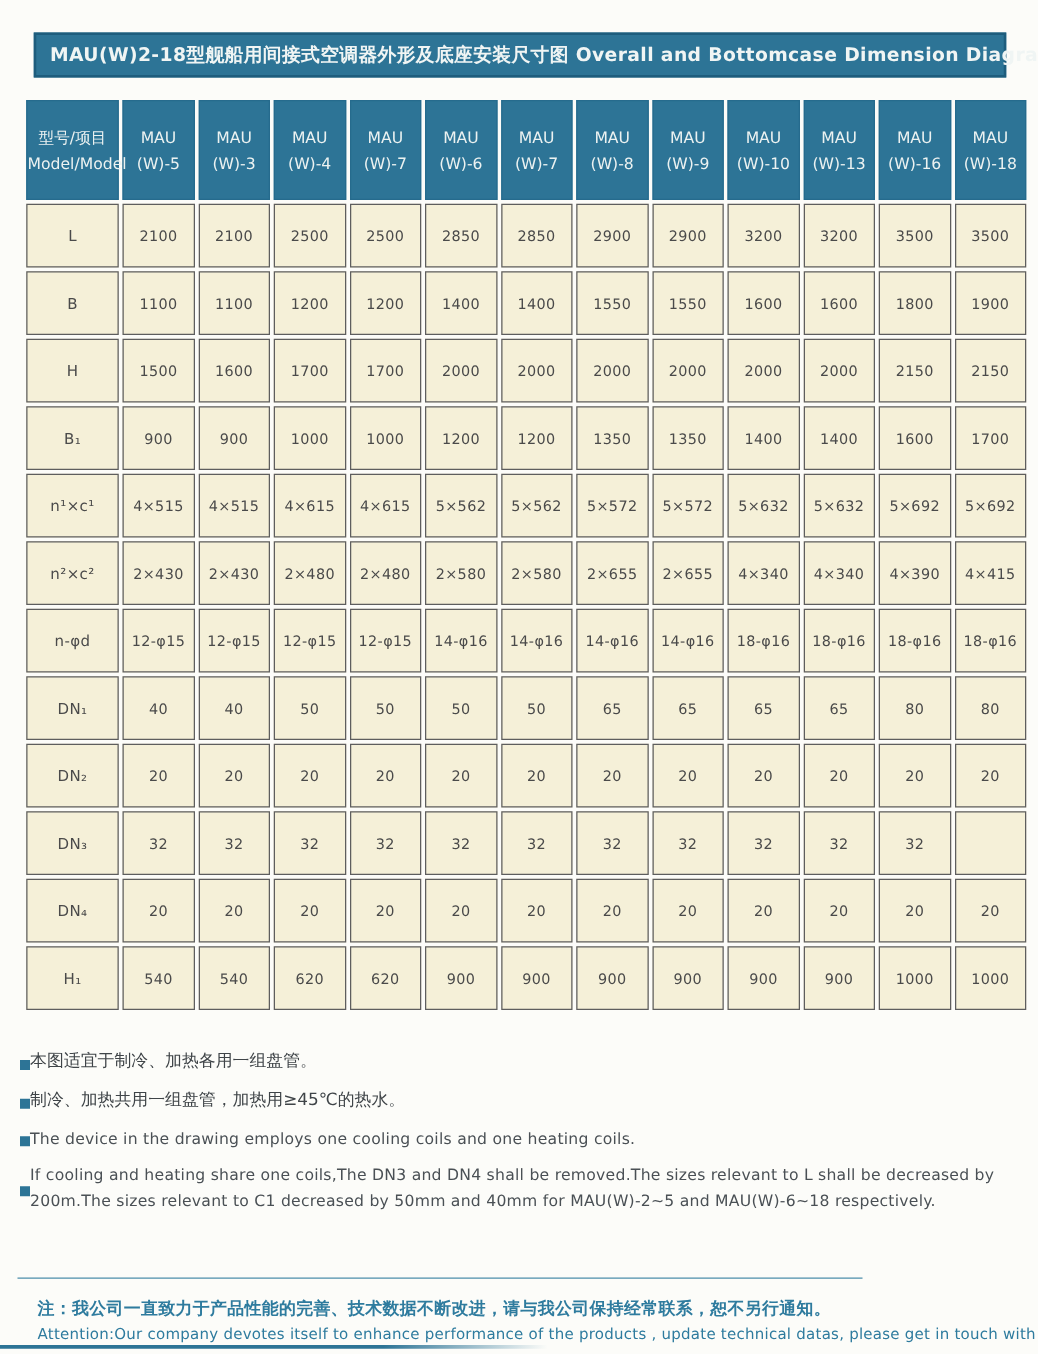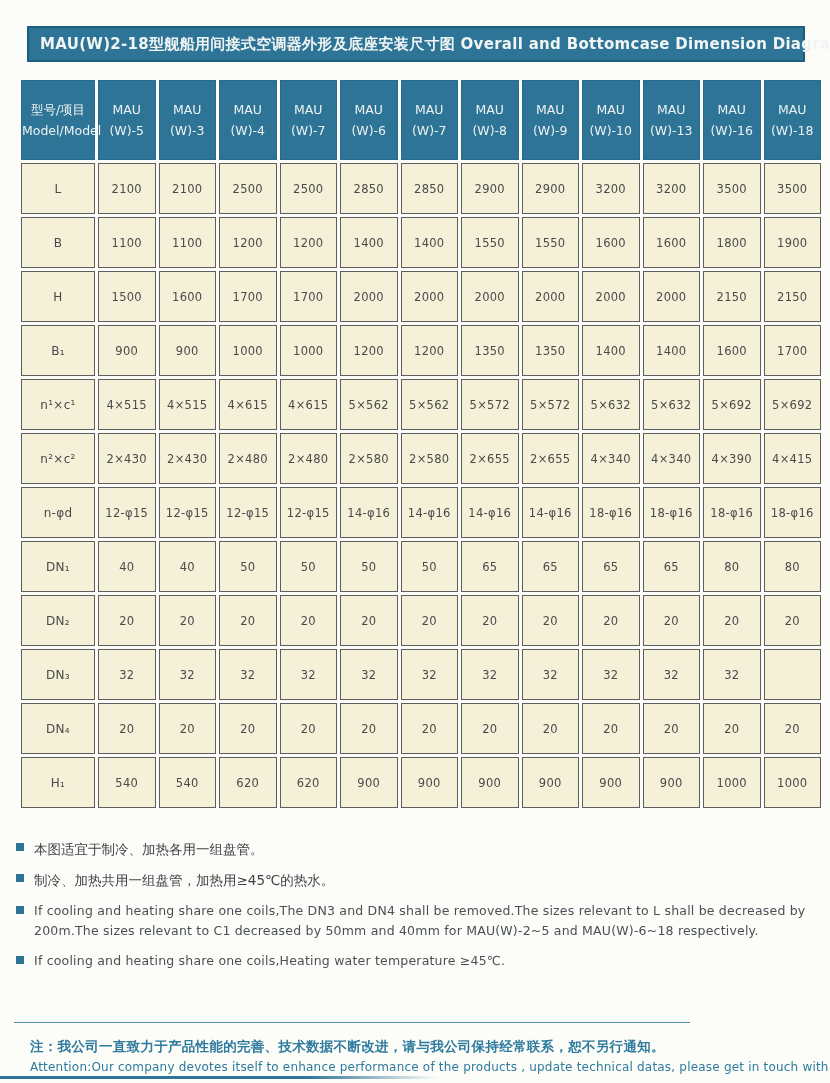--- a/index.html
+++ b/index.html
@@ -60,21 +60,21 @@
     letter-spacing:.3px;
   }
   th.row-label{font-size:12px;}
 
   
   ul.notes{
     position:absolute;left:16px;top:838px;width:800px;
     margin:0;padding:0;list-style:none;
   }
   ul.notes li{
-    display:flex;align-items:flex-start;gap:10px;
+    display:flex;align-items:center;gap:0;
     margin-bottom:9px;
   }
   .bullet{
     flex:none;width:8px;height:8px;margin-top:5px;
     background:var(--teal);
   }
   .note-cn .note-text{font-size:13.5px;color:var(--note-text);line-height:1.65;}
   .note-en .note-text{font-size:12.5px;color:#4a5055;line-height:1.65;letter-spacing:.2px;}
 
   
@@ -347,25 +347,25 @@
       <li class="note-cn">
         <span class="bullet"></span>
         <span class="note-text">本图适宜于制冷、加热各用一组盘管。</span>
       </li>
       <li class="note-cn">
         <span class="bullet"></span>
         <span class="note-text">制冷、加热共用一组盘管，加热用≥45℃的热水。</span>
       </li>
       <li class="note-en">
         <span class="bullet"></span>
-        <span class="note-text">If cooling and heating share one coils,The DN3 and DN4 shall be removed.The sizes relevant to L shall be decreased by 200m.The sizes relevant to C1 decreased by 50mm and 40mm for MAU(W)-2~5 and MAU(W)-6~18 respectively.</span>
+        <span class="note-text">The device in the drawing employs one cooling coils and one heating coils.</span>
       </li>
       <li class="note-en">
         <span class="bullet"></span>
-        <span class="note-text">If cooling and heating share one coils,Heating water temperature ≥45℃.</span>
+        <span class="note-text">If cooling and heating share one coils,The DN3 and DN4 shall be removed.The sizes relevant to L shall be decreased by 200m.The sizes relevant to C1 decreased by 50mm and 40mm for MAU(W)-2~5 and MAU(W)-6~18 respectively.</span>
       </li>
     </ul>
 
   <div class="divider"></div>
 
   <div class="footer">
     <div class="footer-cn">注：我公司一直致力于产品性能的完善、技术数据不断改进，请与我公司保持经常联系，恕不另行通知。</div>
     <div class="footer-en">Attention:Our company devotes itself to enhance performance of the products , update technical datas, please get in touch with us without prior notice</div>
   </div>
 

